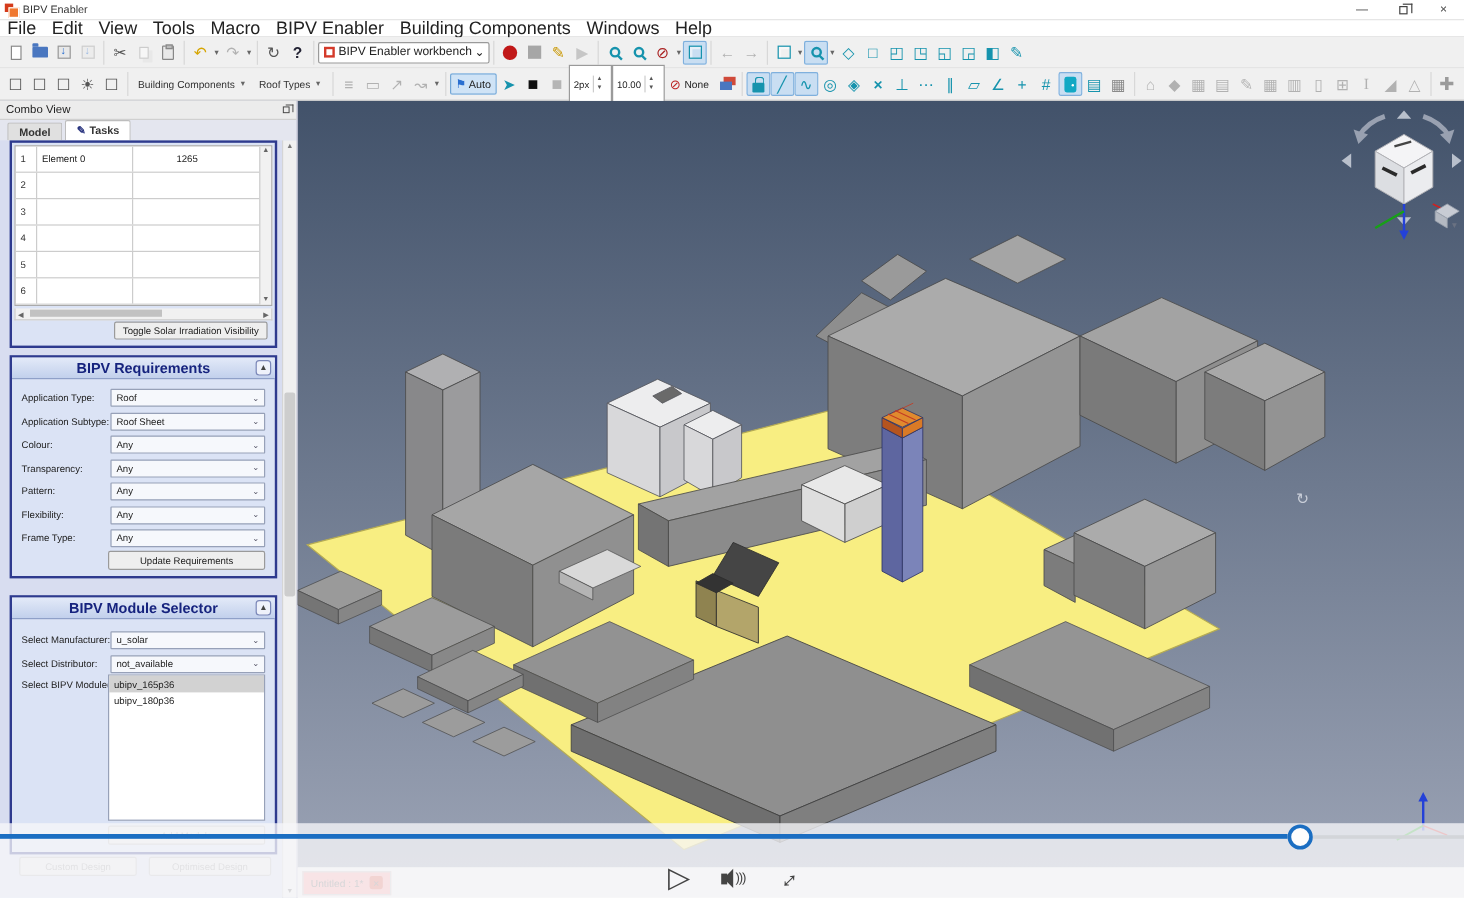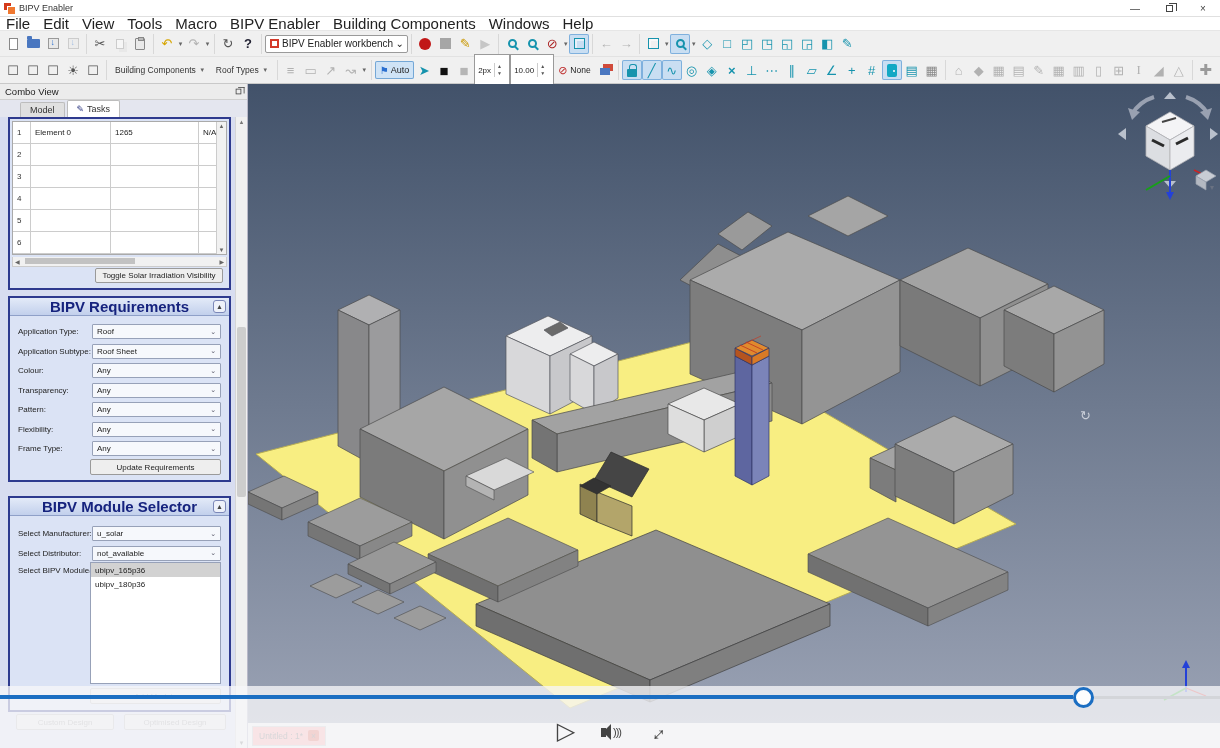--- a/index.html
+++ b/index.html
@@ -58,45 +58,45 @@
   .sh-lock { width:10px; height:8px; background:currentColor; border-radius:1px; position:relative; margin-top:5px; }
   .sh-lock::before { content:""; position:absolute; top:-5px; left:2px; width:6px; height:5px; border:1.5px solid currentColor; border-bottom:none; border-radius:3px 3px 0 0; }
   .sh-door { width:10px; height:13px; background:#12a8c4; border-radius:2px; position:relative; }
   .sh-door::after { content:""; position:absolute; right:2px; top:6px; width:2px; height:2px; background:#fff; border-radius:50%; }
   .sh-layers { width:10px; height:7px; background:#4a77c0; box-shadow:3px -4px 0 0 #d04a3a; margin-top:3px; }
 
   
   .leftpanel { position:absolute; left:0; top:84px; width:248px; bottom:0; background:#d8ddf0; border-right:1px solid #b8b8c8; }
   .cv-head { position:absolute; left:0; top:0; right:0; height:16px; background:#ececec; border-bottom:1px solid #d0d0d0; display:flex; align-items:center; justify-content:space-between; padding:0 5px; }
   .cv-head span { font-size:9.5px; color:#222; }
-  .cv-tabs { position:absolute; left:0; top:16px; right:0; height:17px; background:#e4e6ef; display:flex; align-items:flex-end; padding-left:20px; gap:2px; }
+  .cv-tabs { position:absolute; left:0; top:16px; right:0; height:17px; background:#e4e6ef; display:flex; align-items:flex-end; padding-left:6px; gap:2px;font-weight:bold; }
   .cvtab { height:15px; display:flex; align-items:center; gap:3px; padding:0 9px; font-size:9px; color:#333; background:#e0e0e0; border:1px solid #bdbdbd; border-bottom:none; border-radius:2px 2px 0 0; }
   .cvtab.active { background:#fff; height:17px; }
   .cvtab .pen { color:#27327e; font-size:9px; }
   .taskscroll { position:absolute; right:0; top:33px; width:12px; bottom:0; background:#f0f0f0; border-left:1px solid #d5d5d5; }
   .taskscroll .thumb { position:absolute; left:1px; right:1px; top:210px; height:170px; background:#cdcdcd; border-radius:2px; }
   .taskscroll .sarr { position:absolute; left:0; right:0; text-align:center; font-size:6px; color:#777; }
   .tbox { position:absolute; left:8px; right:16px; background:#dbe3f5; border:2px solid #2e3a8e; }
   .sechead { height:18px; background:linear-gradient(#e3eaf8,#c2d0ec); border-bottom:1px solid #8fa0c8; display:flex; align-items:center; justify-content:center; position:relative; }
-  .sechead b { font-size:15px; color:#16237e; }
+  .sechead b { font-size:12px; color:#16237e; }
   .collapse { position:absolute; right:3px; top:2px; width:13px; height:13px; border:1px solid #7b87b8; border-radius:3px; background:#eef1fa; font-size:7px; color:#444; display:flex; align-items:center; justify-content:center; }
   .frow { display:flex; align-items:center; height:19.5px; padding:0 8px; }
   .frow label { flex:0 0 74px; font-size:8px; color:#222; }
   .selbox { flex:1; height:15px; background:#f6f8fc; border:1px solid #97a1b8; border-radius:1px; display:flex; align-items:center; justify-content:space-between; padding:0 4px; }
   .selbox span { font-size:8px; color:#222; }
   .selbox .chev { font-size:7px; color:#556; }
   .btn { background:#eeeeee; border:1px solid #9a9a9a; border-radius:2px; font-size:8px; color:#222; display:flex; align-items:center; justify-content:center; }
   .btn.dis { color:#9a9a9a; border-color:#bbb; background:#e9e9e9; }
 
   
   .tbl { margin:2px; background:#fff; border:1px solid #aaa; height:134px; position:relative; overflow:hidden; }
   .trow { display:flex; height:22px; border-bottom:1px solid #ccc; }
   .tnum { flex:0 0 18px; border-right:1px solid #ccc; font-size:8px; color:#333; display:flex; align-items:center; padding-left:4px; }
   .tcell { border-right:1px solid #ccc; font-size:8px; color:#222; display:flex; align-items:center; padding-left:4px; }
-  .c1 { flex:0 0 80px;text-align:right; } .c2 { flex:0 0 88px; } .c3 { flex:1; }
+  .c1 { flex:0 0 80px;text-align:right; } .c2 { flex:0 0 88px;margin-left:32px; } .c3 { flex:1; }
   .tvscroll { position:absolute; right:0; top:0; bottom:0; width:10px; background:#f1f1f1; border-left:1px solid #ccc; font-size:6px; color:#666; text-align:center; }
   .tvscroll .up { position:absolute; top:1px; left:0; right:0; }
   .tvscroll .dn { position:absolute; bottom:1px; left:0; right:0; }
   .thscroll { height:10px; margin:0 2px; background:#f1f1f1; border:1px solid #ccc; border-top:none; position:relative; font-size:6px; color:#666; }
   .thscroll .le { position:absolute; left:2px; top:1px; } .thscroll .ri { position:absolute; right:2px; top:1px; }
   .thscroll .hthumb { position:absolute; left:12px; top:1px; width:110px; height:6px; background:#c2c2c2; }
 
   
   .listbox { position:absolute; left:80px; right:8px; top:64px; height:122px; background:#fff; border:1px solid #97a1b8; }
   .litem { height:14px; display:flex; align-items:center; padding-left:4px; font-size:8px; color:#222; }

